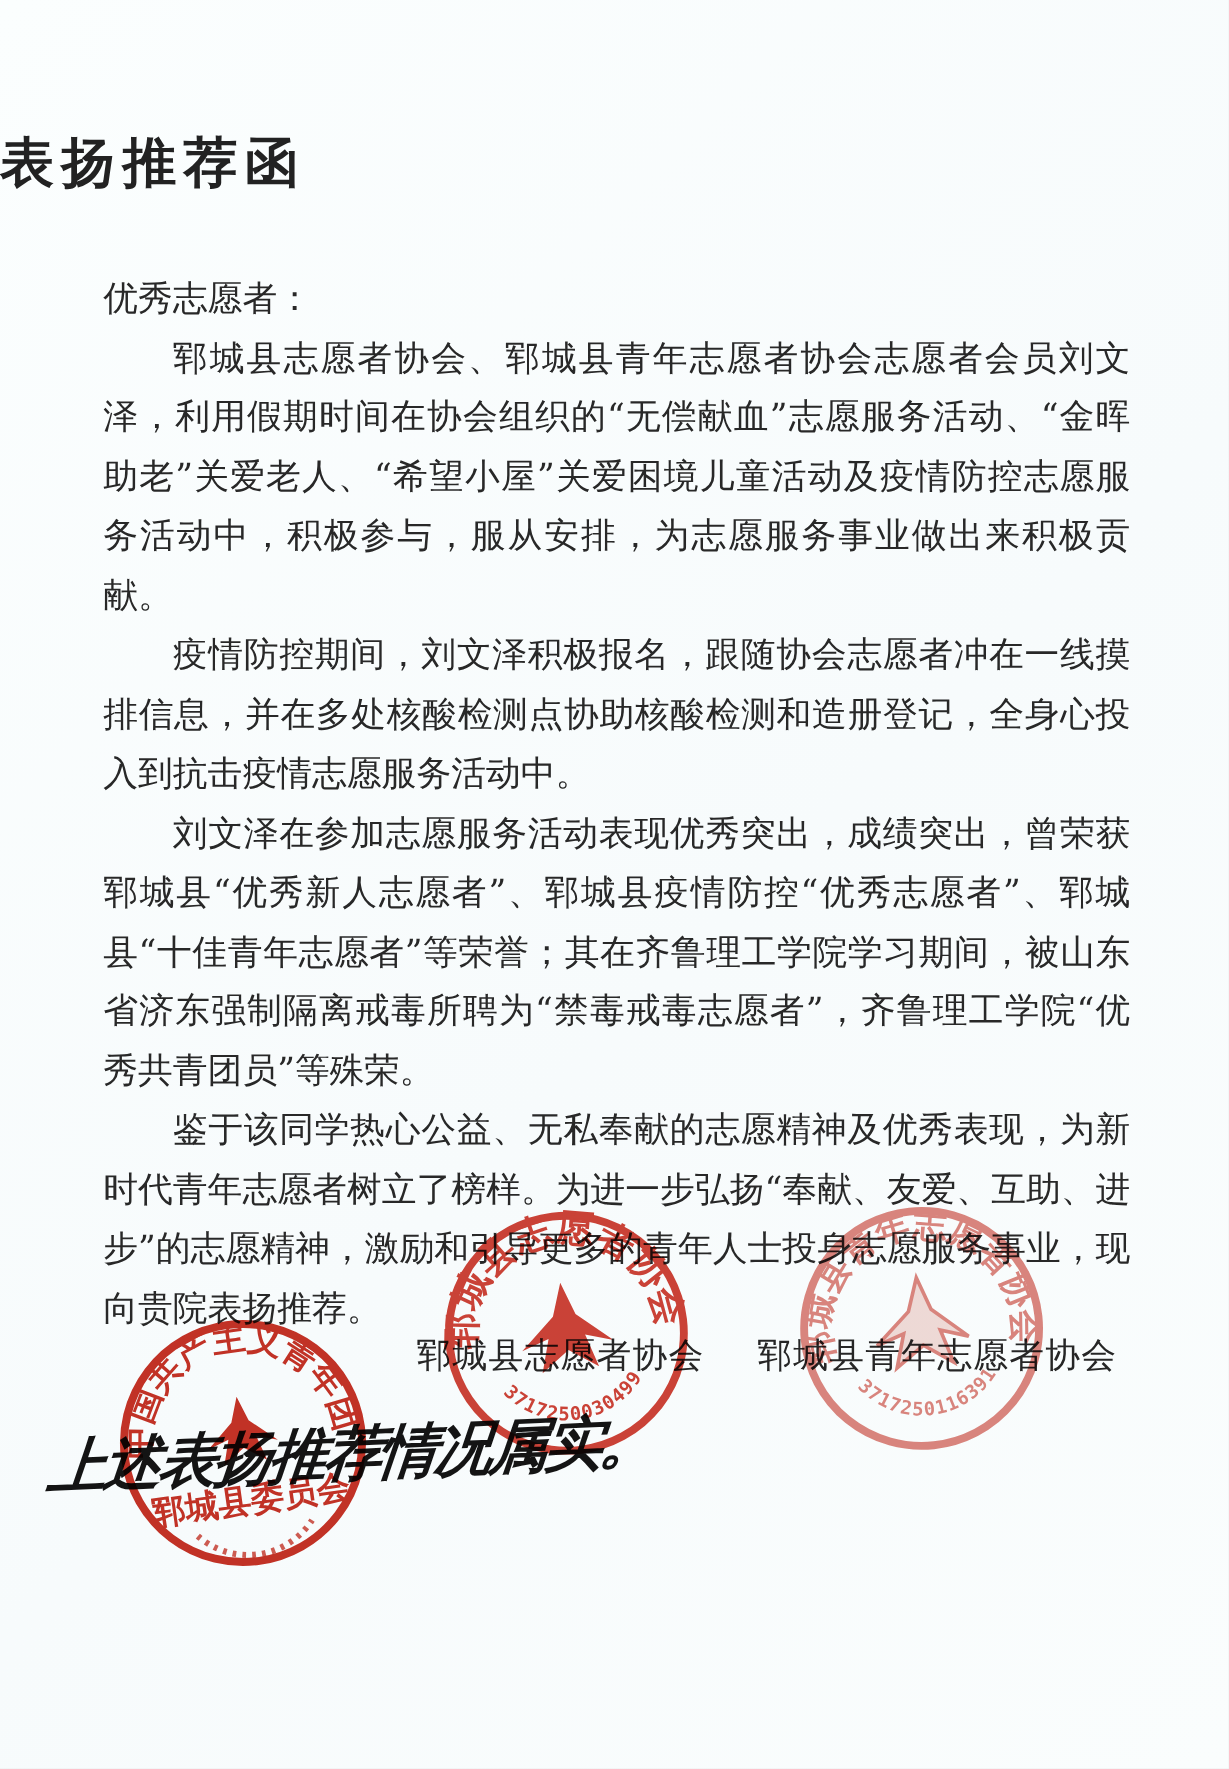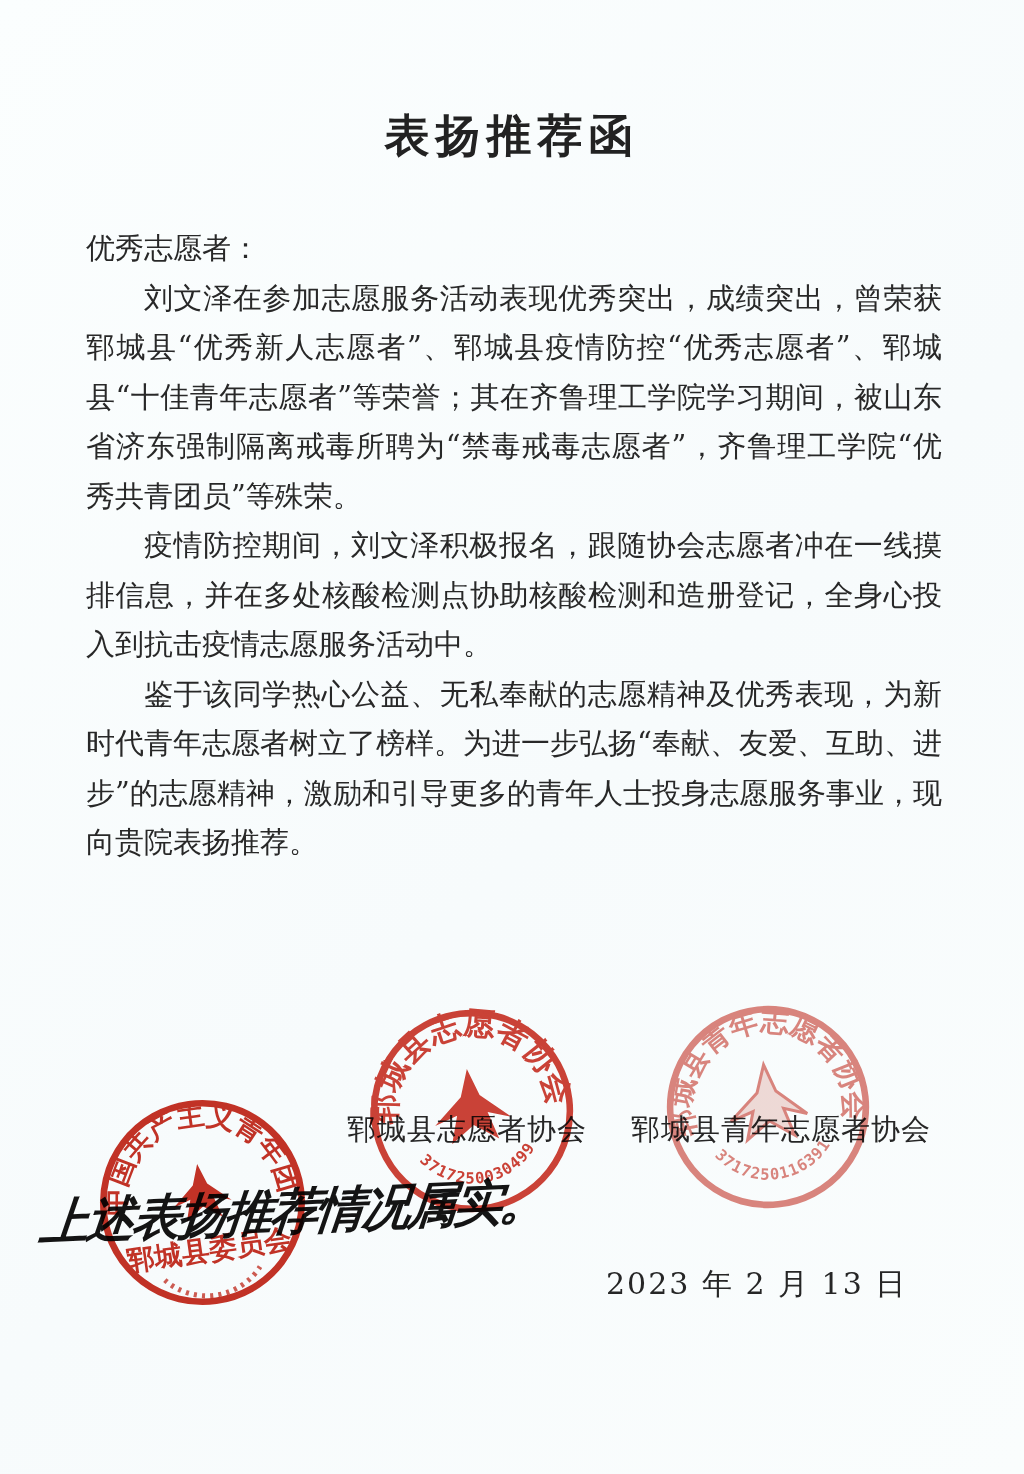--- a/index.html
+++ b/index.html
@@ -12,21 +12,21 @@
     background: linear-gradient(135deg, #fbfefe 0%, #f7fbfc 55%, #fafdfd 100%);
     overflow: hidden;
     font-family: "DejaVu Sans", "Liberation Sans", sans-serif;
     color: #2c2c2c;
   }
   .title {
     position: absolute;
     top: 106px;
     left: 0;
     width: 100%;
-    text-align: center;
+    text-align: left;
     font-family: "DejaVu Serif", "Liberation Serif", serif;
     font-size: 45px;
     font-weight: 700;
     letter-spacing: 6px;
     color: #222;
   }
   .content {
     position: absolute;
     left: 86px;
     top: 224px;
@@ -90,31 +90,31 @@
 </style>
 </head>
 <body>
 
 <div class="page">
 
   <h1 class="title">表扬推荐函</h1>
 
   <div class="content">
     <p class="salutation">优秀志愿者：</p>
+    <p class="para">郓城县志愿者协会、郓城县青年志愿者协会志愿者会员刘文泽，利用假期时间在协会组织的“无偿献血”志愿服务活动、“金晖助老”关爱老人、“希望小屋”关爱困境儿童活动及疫情防控志愿服务活动中，积极参与，服从安排，为志愿服务事业做出来积极贡献。</p>
+    <p class="para">疫情防控期间，刘文泽积极报名，跟随协会志愿者冲在一线摸排信息，并在多处核酸检测点协助核酸检测和造册登记，全身心投入到抗击疫情志愿服务活动中。</p>
     <p class="para">刘文泽在参加志愿服务活动表现优秀突出，成绩突出，曾荣获郓城县“优秀新人志愿者”、郓城县疫情防控“优秀志愿者”、郓城县“十佳青年志愿者”等荣誉；其在齐鲁理工学院学习期间，被山东省济东强制隔离戒毒所聘为“禁毒戒毒志愿者”，齐鲁理工学院“优秀共青团员”等殊荣。</p>
-    <p class="para">疫情防控期间，刘文泽积极报名，跟随协会志愿者冲在一线摸排信息，并在多处核酸检测点协助核酸检测和造册登记，全身心投入到抗击疫情志愿服务活动中。</p>
     <p class="para">鉴于该同学热心公益、无私奉献的志愿精神及优秀表现，为新时代青年志愿者树立了榜样。为进一步弘扬“奉献、友爱、互助、进步”的志愿精神，激励和引导更多的青年人士投身志愿服务事业，现向贵院表扬推荐。</p>
   </div>
 
   <div class="sig-row">
     <span>郓城县志愿者协会</span>
     <span>郓城县青年志愿者协会</span>
   </div>
 
-  <div class="date-line">2023 年 2 月 13 日</div>
 
   <svg class="stamp stamp-mid" width="222" height="222" viewBox="0 0 220 220" aria-hidden="true">
     <circle class="ring" cx="110" cy="110" r="97" stroke="#cd3427"></circle>
     <path id="arcTop1" d="M 47.7,153.6 A 76,76 0 1 1 172.3,153.6" fill="none"></path>
     <path id="arcBot1" d="M 51,151.3 A 72,72 0 0 0 169,151.3" fill="none"></path>
     <text class="ring-text" font-size="31" fill="#cd3427">
       <textPath href="#arcTop1" startOffset="50%" text-anchor="middle">郓城县志愿者协会</textPath>
     </text>
     <polygon fill="#cd3427" points="110,68 119.4,95.1 148,120.4 125.2,112.9 133.5,140.4 110,124 86.5,140.4 94.8,112.9 72,120.4 100.6,95.1"></polygon>
     <text class="num-text" font-size="15.5" fill="#cd3427" letter-spacing="1">

